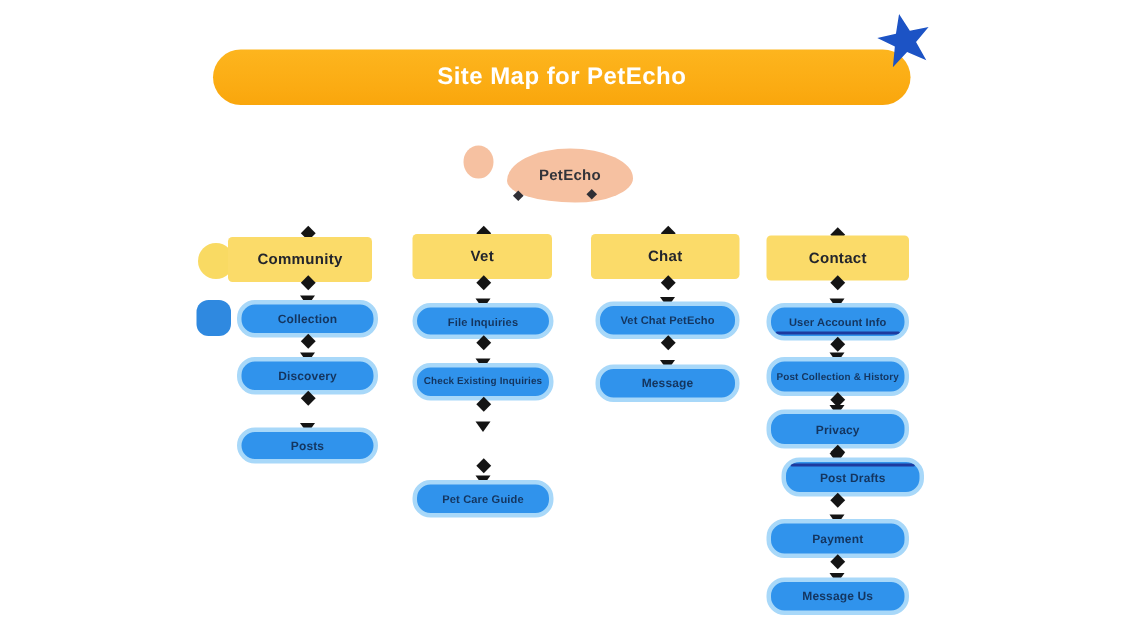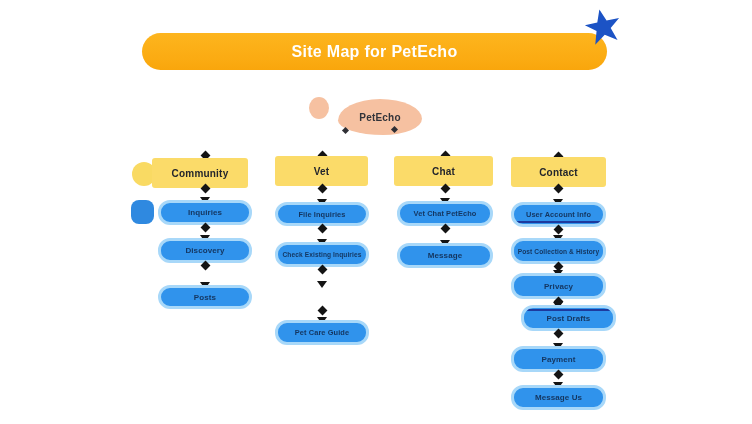--- a/index.html
+++ b/index.html
@@ -67,21 +67,21 @@
   <div class="decor blue-blob"></div>
 
   <div id="tree" style="position:absolute;left:0;top:0;width:752px;height:424px;">
       <div class="diamond" style="left: 201.5px; top: 152px;"></div>
       <div class="header-box" style="left: 152px; top: 158px; width: 96px;">
         <span>Community</span>
       </div>
       <div class="diamond" style="left: 201.5px; top: 185px;"></div>
       <div class="arrow-down" style="left: 200px; top: 197px;"></div>
       <div class="pill" style="left: 158px; top: 200px; width: 94px; height: 25px;">
-        <span>Inquiries</span>
+        <span>Collection</span>
       </div>
       <div class="diamond" style="left: 201.5px; top: 224px;"></div>
       <div class="arrow-down" style="left: 200px; top: 235px;"></div>
       <div class="pill" style="left: 158px; top: 238px; width: 94px; height: 25px;">
         <span>Discovery</span>
       </div>
       <div class="diamond" style="left: 201.5px; top: 262px;"></div>
       <div class="arrow-down" style="left: 200px; top: 282px;"></div>
       <div class="pill" style="left: 158px; top: 285px; width: 94px; height: 24px;">
         <span>Posts</span>

